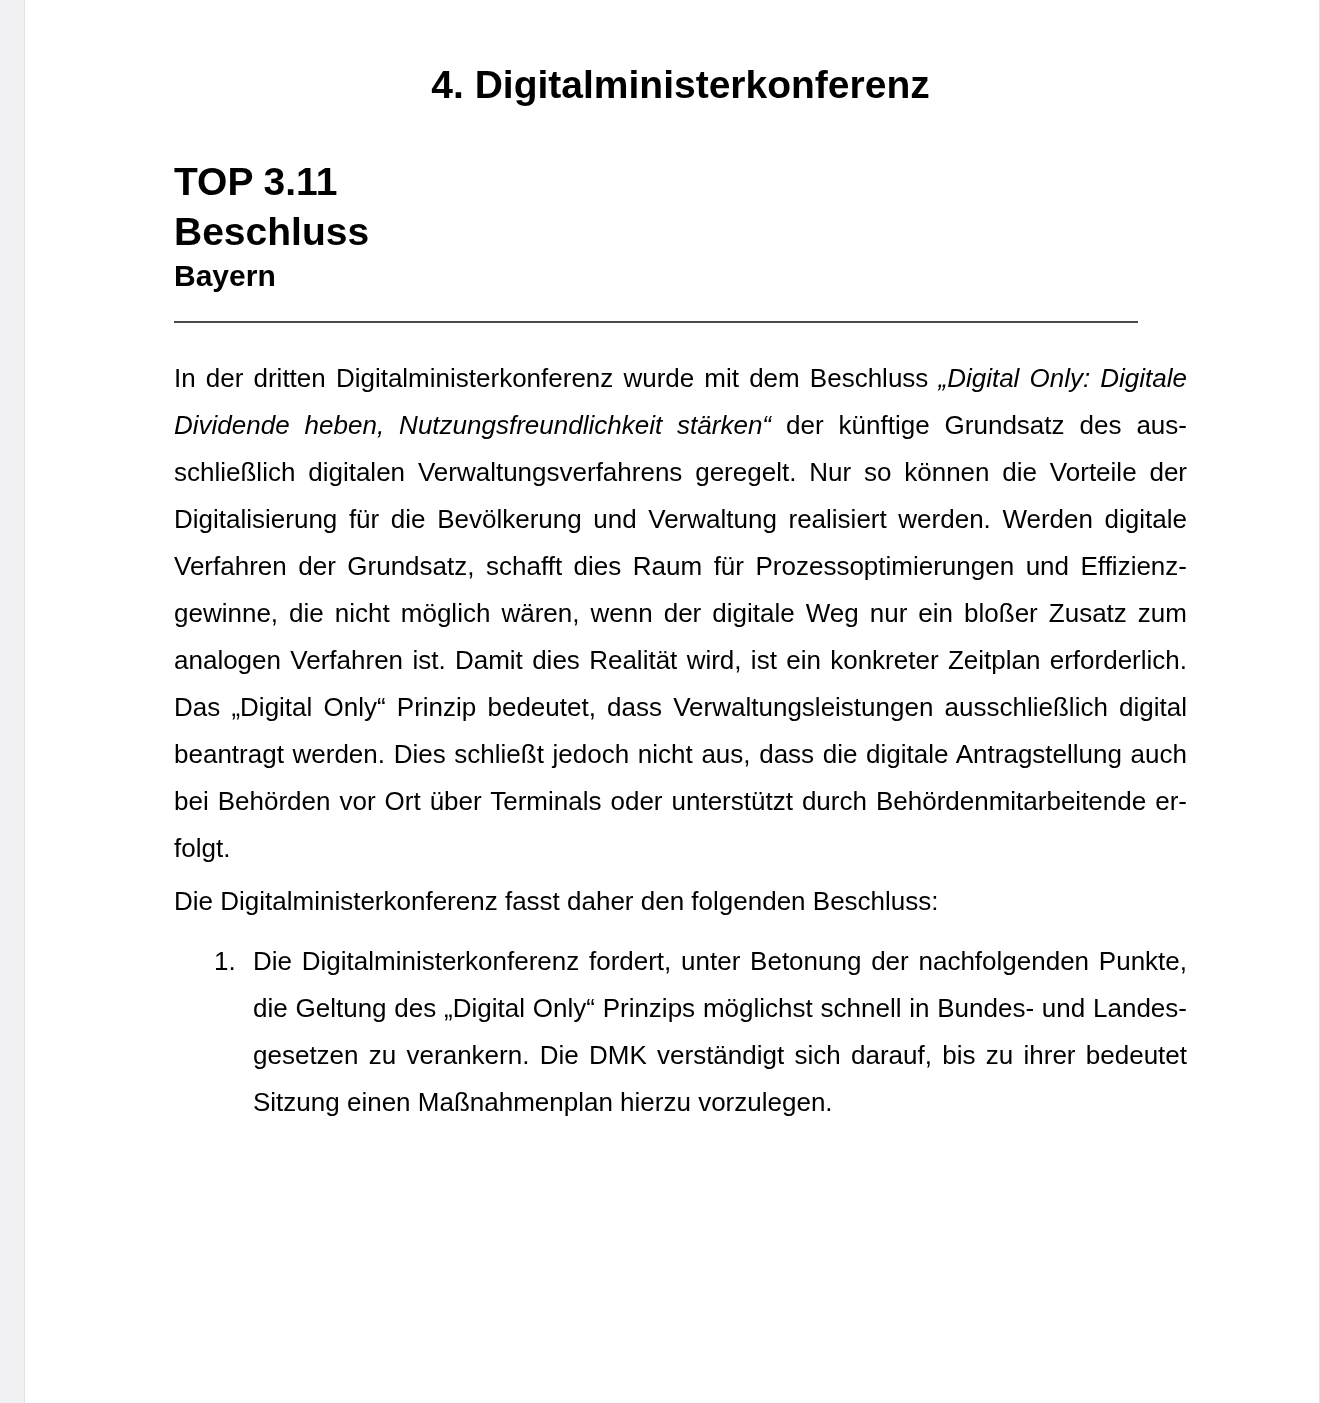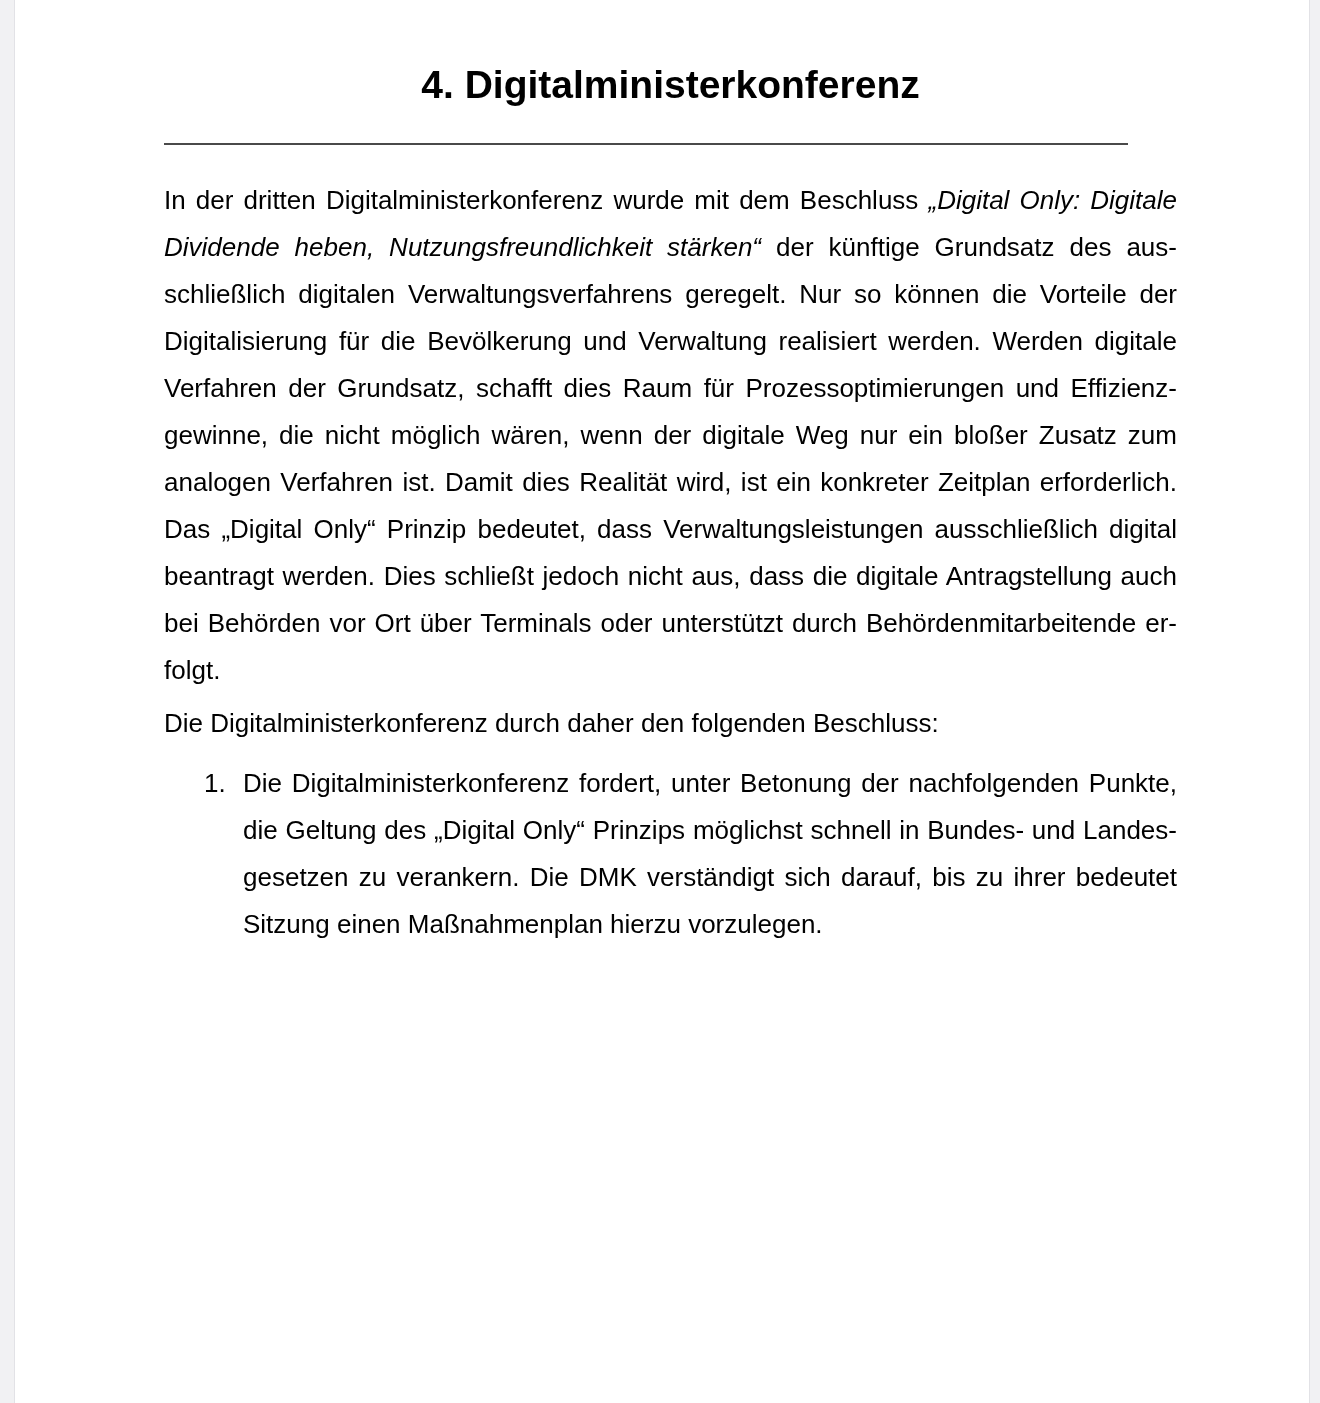--- a/index.html
+++ b/index.html
@@ -4,21 +4,21 @@
 <style>
   html, body {
     margin: 0;
     padding: 0;
     background: #f1f1f3;
   }
   .page {
     box-sizing: border-box;
     width: 1296px;
     min-height: 1403px;
-    margin-left: 14px;
+    margin-left: 24px;
     background: #ffffff;
     border-left: 1px solid #e2e2e6;
     border-right: 1px solid #e2e2e6;
     padding: 52px 132px 58px 149px;
     color: #000000;
     font-family: "Liberation Sans", "DejaVu Sans", sans-serif;
     -webkit-hyphens: manual;
     hyphens: manual;
   }
   .conf-title {
@@ -82,28 +82,33 @@
 </style>
 </head>
 <body>
 
 <div class="page">
 
   <header>
     <div class="conf-title">4. Digitalministerkonferenz</div>
   </header>
 
+  <section class="meta-block">
+    <div class="agenda-item">TOP 3.11</div>
+    <div class="doc-type">Beschluss</div>
+    <div class="submitter">Bayern</div>
+  </section>
 
   <hr class="rule">
 
 
   <p class="para">
     <span>In der dritten Digitalministerkonferenz wurde mit dem Beschluss </span><em>„Digital Only: Digitale Dividende heben, Nutzungsfreundlichkeit stärken“</em><span> der künftige Grundsatz des aus­schließlich digitalen Verwaltungsverfahrens geregelt. Nur so können die Vorteile der Digitalisierung für die Bevölkerung und Verwaltung realisiert werden. Werden digitale Verfahren der Grundsatz, schafft dies Raum für Prozessoptimierungen und Effizienz­gewinne, die nicht möglich wären, wenn der digitale Weg nur ein bloßer Zusatz zum analogen Verfahren ist. Damit dies Realität wird, ist ein konkreter Zeitplan erforderlich. Das „Digital Only“ Prinzip bedeutet, dass Verwaltungsleistungen ausschließlich digital beantragt werden. Dies schließt jedoch nicht aus, dass die digitale Antragstellung auch bei Behörden vor Ort über Terminals oder unterstützt durch Behördenmitarbeitende er­folgt.</span>
   </p>
 
-  <p class="resolution-intro">Die Digitalministerkonferenz durch daher den folgenden Beschluss:</p>
+  <p class="resolution-intro">Die Digitalministerkonferenz fasst daher den folgenden Beschluss:</p>
 
   <div class="list-item">
     <span class="num">1.</span>
     <span class="li-text">Die Digitalministerkonferenz fordert, unter Betonung der nachfolgenden Punkte, die Geltung des „Digital Only“ Prinzips möglichst schnell in Bundes- und Landes­gesetzen zu verankern. Die DMK verständigt sich darauf, bis zu ihrer bedeutet Sitzung einen Maßnahmenplan hierzu vorzulegen.</span>
   </div>
 
 </div>
 
 </body></html>

